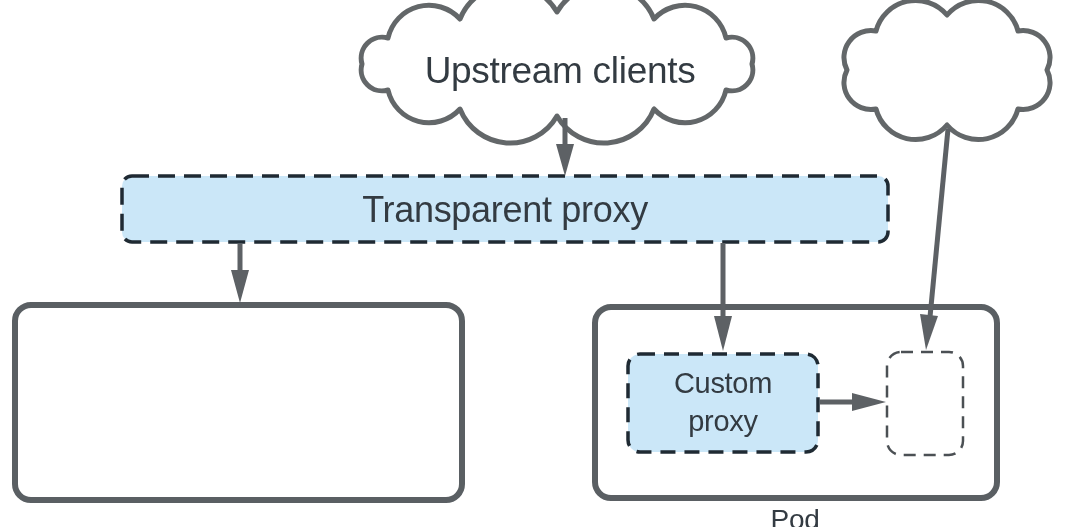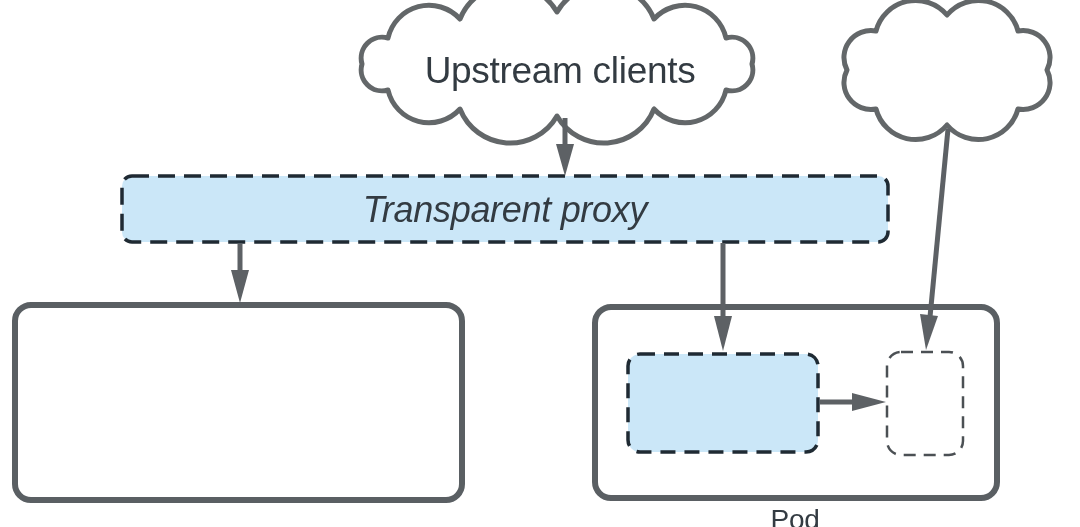--- a/index.html
+++ b/index.html
@@ -22,21 +22,21 @@
   .solid-box{fill:#ffffff;stroke:var(--box-stroke);stroke-width:6;}
   .empty-dashed{fill:#ffffff;stroke:#4b5054;stroke-width:2.5;}
   .edge{stroke:var(--arrow);stroke-width:5;fill:none;}
   .head{fill:var(--arrow);stroke:none;}
   .label{
     position:absolute;color:var(--text);text-align:center;line-height:1.3;
     transform:translate(-50%,-50%);letter-spacing:-0.3px;
   }
   .lbl-upstream{left:560px;top:71px;font-size:37px;white-space:nowrap;}
   .lbl-new{left:950px;top:68px;font-size:30px;width:120px;}
-  .lbl-tproxy{left:505px;top:210px;font-size:36px;white-space:nowrap;font-style:italic;}
+  .lbl-tproxy{left:505px;top:210px;font-size:36px;white-space:nowrap;}
   .lbl-legacy{left:238px;top:406px;font-size:35px;width:300px;}
   .lbl-cproxy{left:723px;top:403px;font-size:29px;width:160px;}
   .lbl-pod{left:795px;top:477px;font-size:28px;white-space:nowrap;margin-top:43px;}
   .watermark{
     position:absolute;right:16px;top:502px;transform:translateY(-50%);
     font-size:19px;color:var(--watermark);letter-spacing:1px;white-space:nowrap;
   }
 </style>
 </head>
 <body>
@@ -76,15 +76,16 @@
       <polygon class="head" points="938,316 920,314 926,350"></polygon>
     </g>
     <g>
       <path class="edge" d="M820,402 L854,402"></path>
       <polygon class="head" points="852,393 852,411 886,402"></polygon>
     </g>
   </svg>
 
   <div class="label lbl-upstream">Upstream clients</div>
   <div class="label lbl-tproxy">Transparent proxy</div>
+  <div class="label lbl-cproxy">Custom proxy</div>
   <div class="label lbl-pod">Pod</div>
 
 </div>
 
 </body></html>

